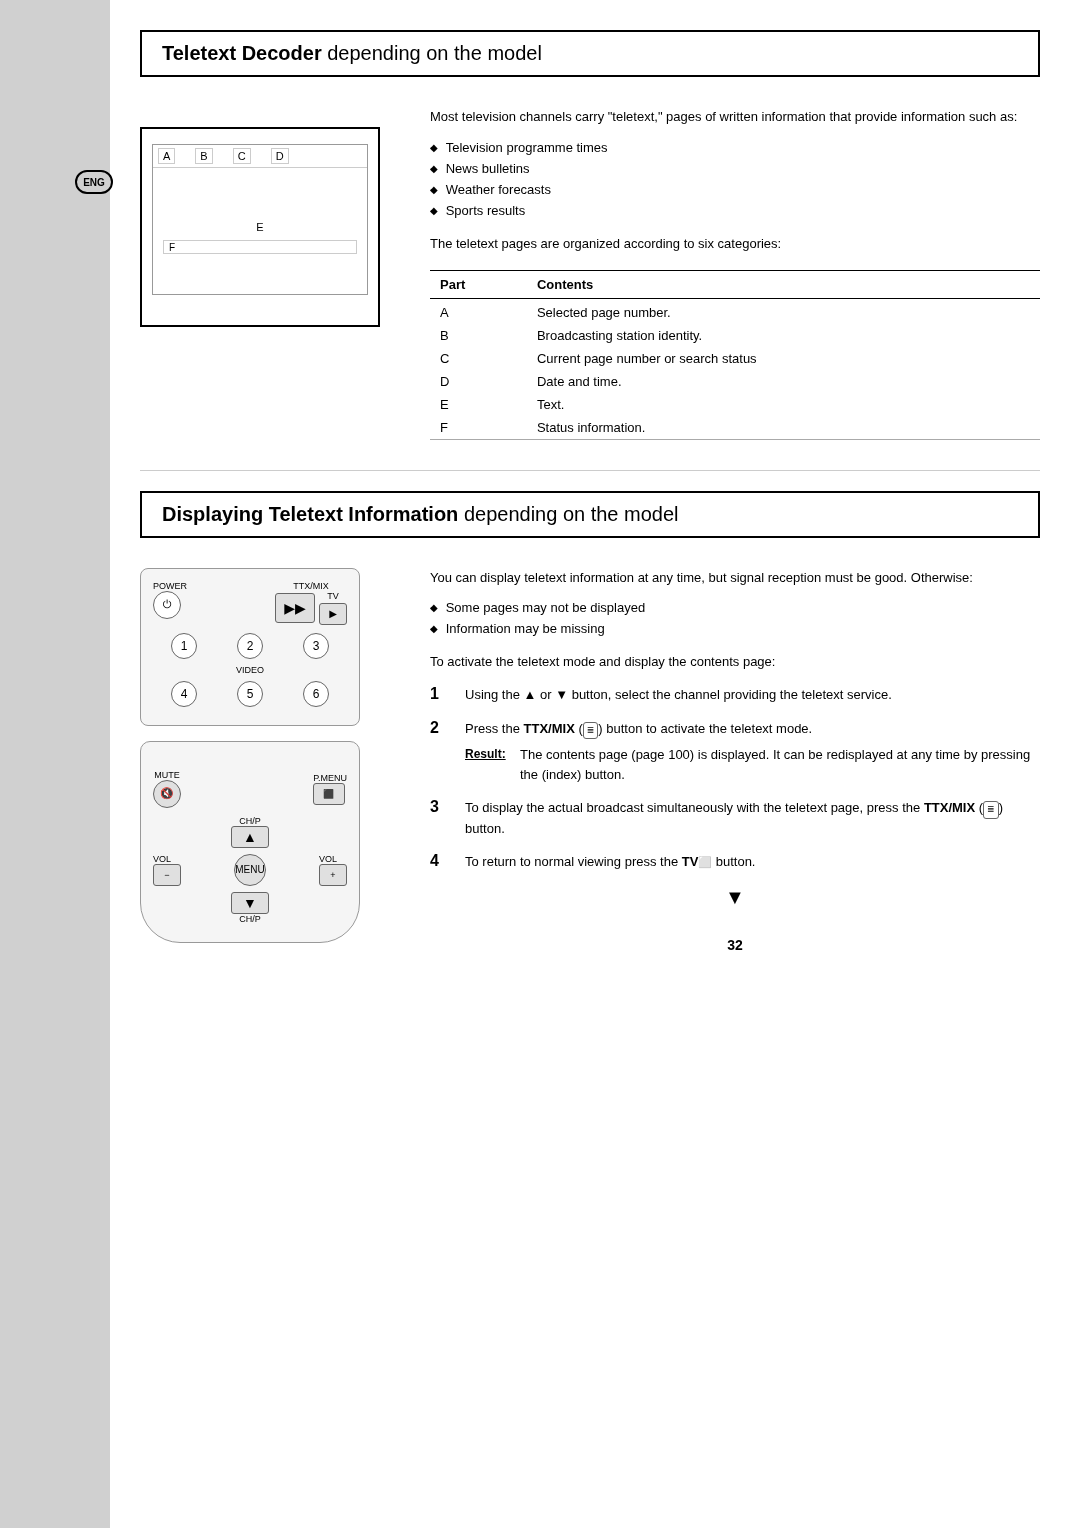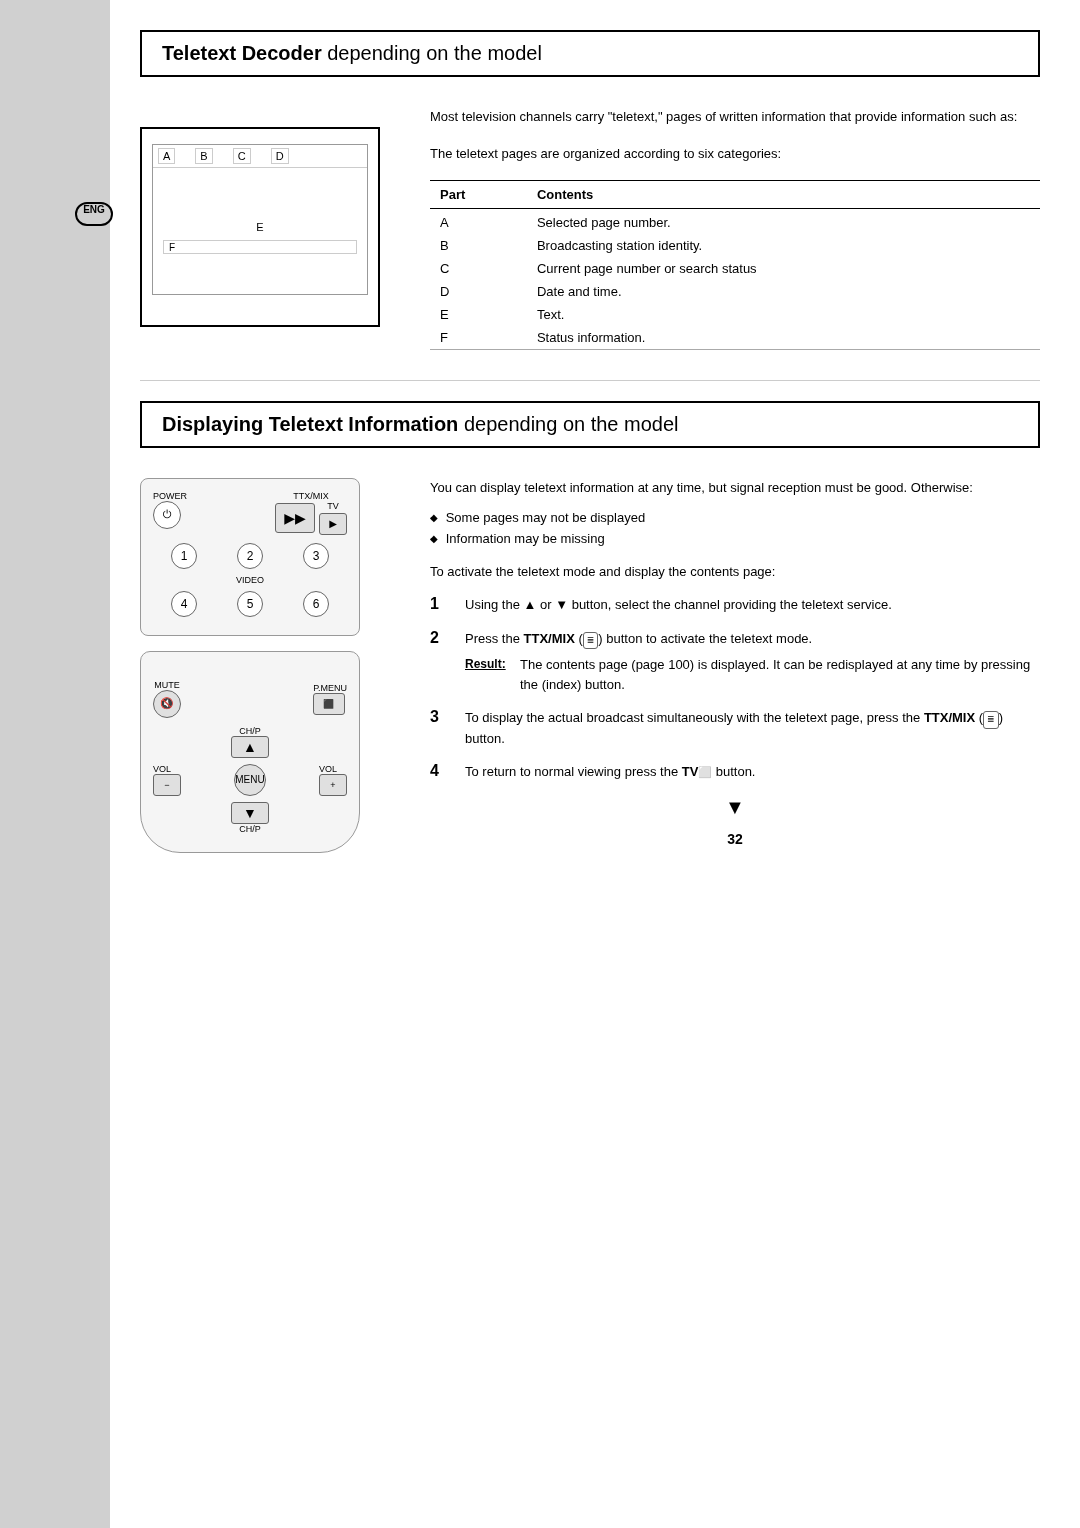--- a/index.html
+++ b/index.html
@@ -32,26 +32,25 @@
 
     .eng-badge {
       position: absolute;
       left: 75px;
       top: 170px;
       width: 38px;
       height: 24px;
       border: 2px solid #000;
       border-radius: 12px;
       display: flex;
-      align-items: flex-start;
+      align-items: center;
       justify-content: center;
       font-size: 10px;
       font-weight: bold;
       background: #d0d0d0;
-      margin-top: 32px;
     }
 
     .content-area {
       margin-left: 110px;
       padding: 30px 40px 30px 30px;
     }
 
     
     .section-header {
       border: 2px solid #000;
@@ -348,21 +347,21 @@
     .result-text {
       font-size: 13px;
       line-height: 1.5;
     }
 
     
     .page-number {
       text-align: center;
       font-size: 14px;
       font-weight: bold;
-      margin-top: 12px;
+      margin-top: 28px;
     }
 
     
     .bottom-arrow {
       text-align: center;
       font-size: 20px;
       margin-top: 10px;
     }
 
     .intro-text {
@@ -426,20 +425,34 @@
             <div class="tv-label-e">E</div>
             <div class="tv-label-f">
               <span>F</span>
             </div>
           </div>
         </div>
       </div>
 
       <div class="right-col">
         <p class="intro-text">Most television channels carry "teletext," pages of written information that provide information such as:</p>
+        <ul class="bullet-list">
+          <li>
+              <span>Television programme times</span>
+            </li>
+          <li>
+              <span>News bulletins</span>
+            </li>
+          <li>
+              <span>Weather forecasts</span>
+            </li>
+          <li>
+              <span>Sports results</span>
+            </li>
+        </ul>
 
         <p class="intro-text" style="margin-top:16px;">The teletext pages are organized according to six categories:</p>
 
         <table class="info-table">
           <thead>
             <tr>
               <th>Part</th>
               <th>Contents</th>
             </tr>
           </thead>

